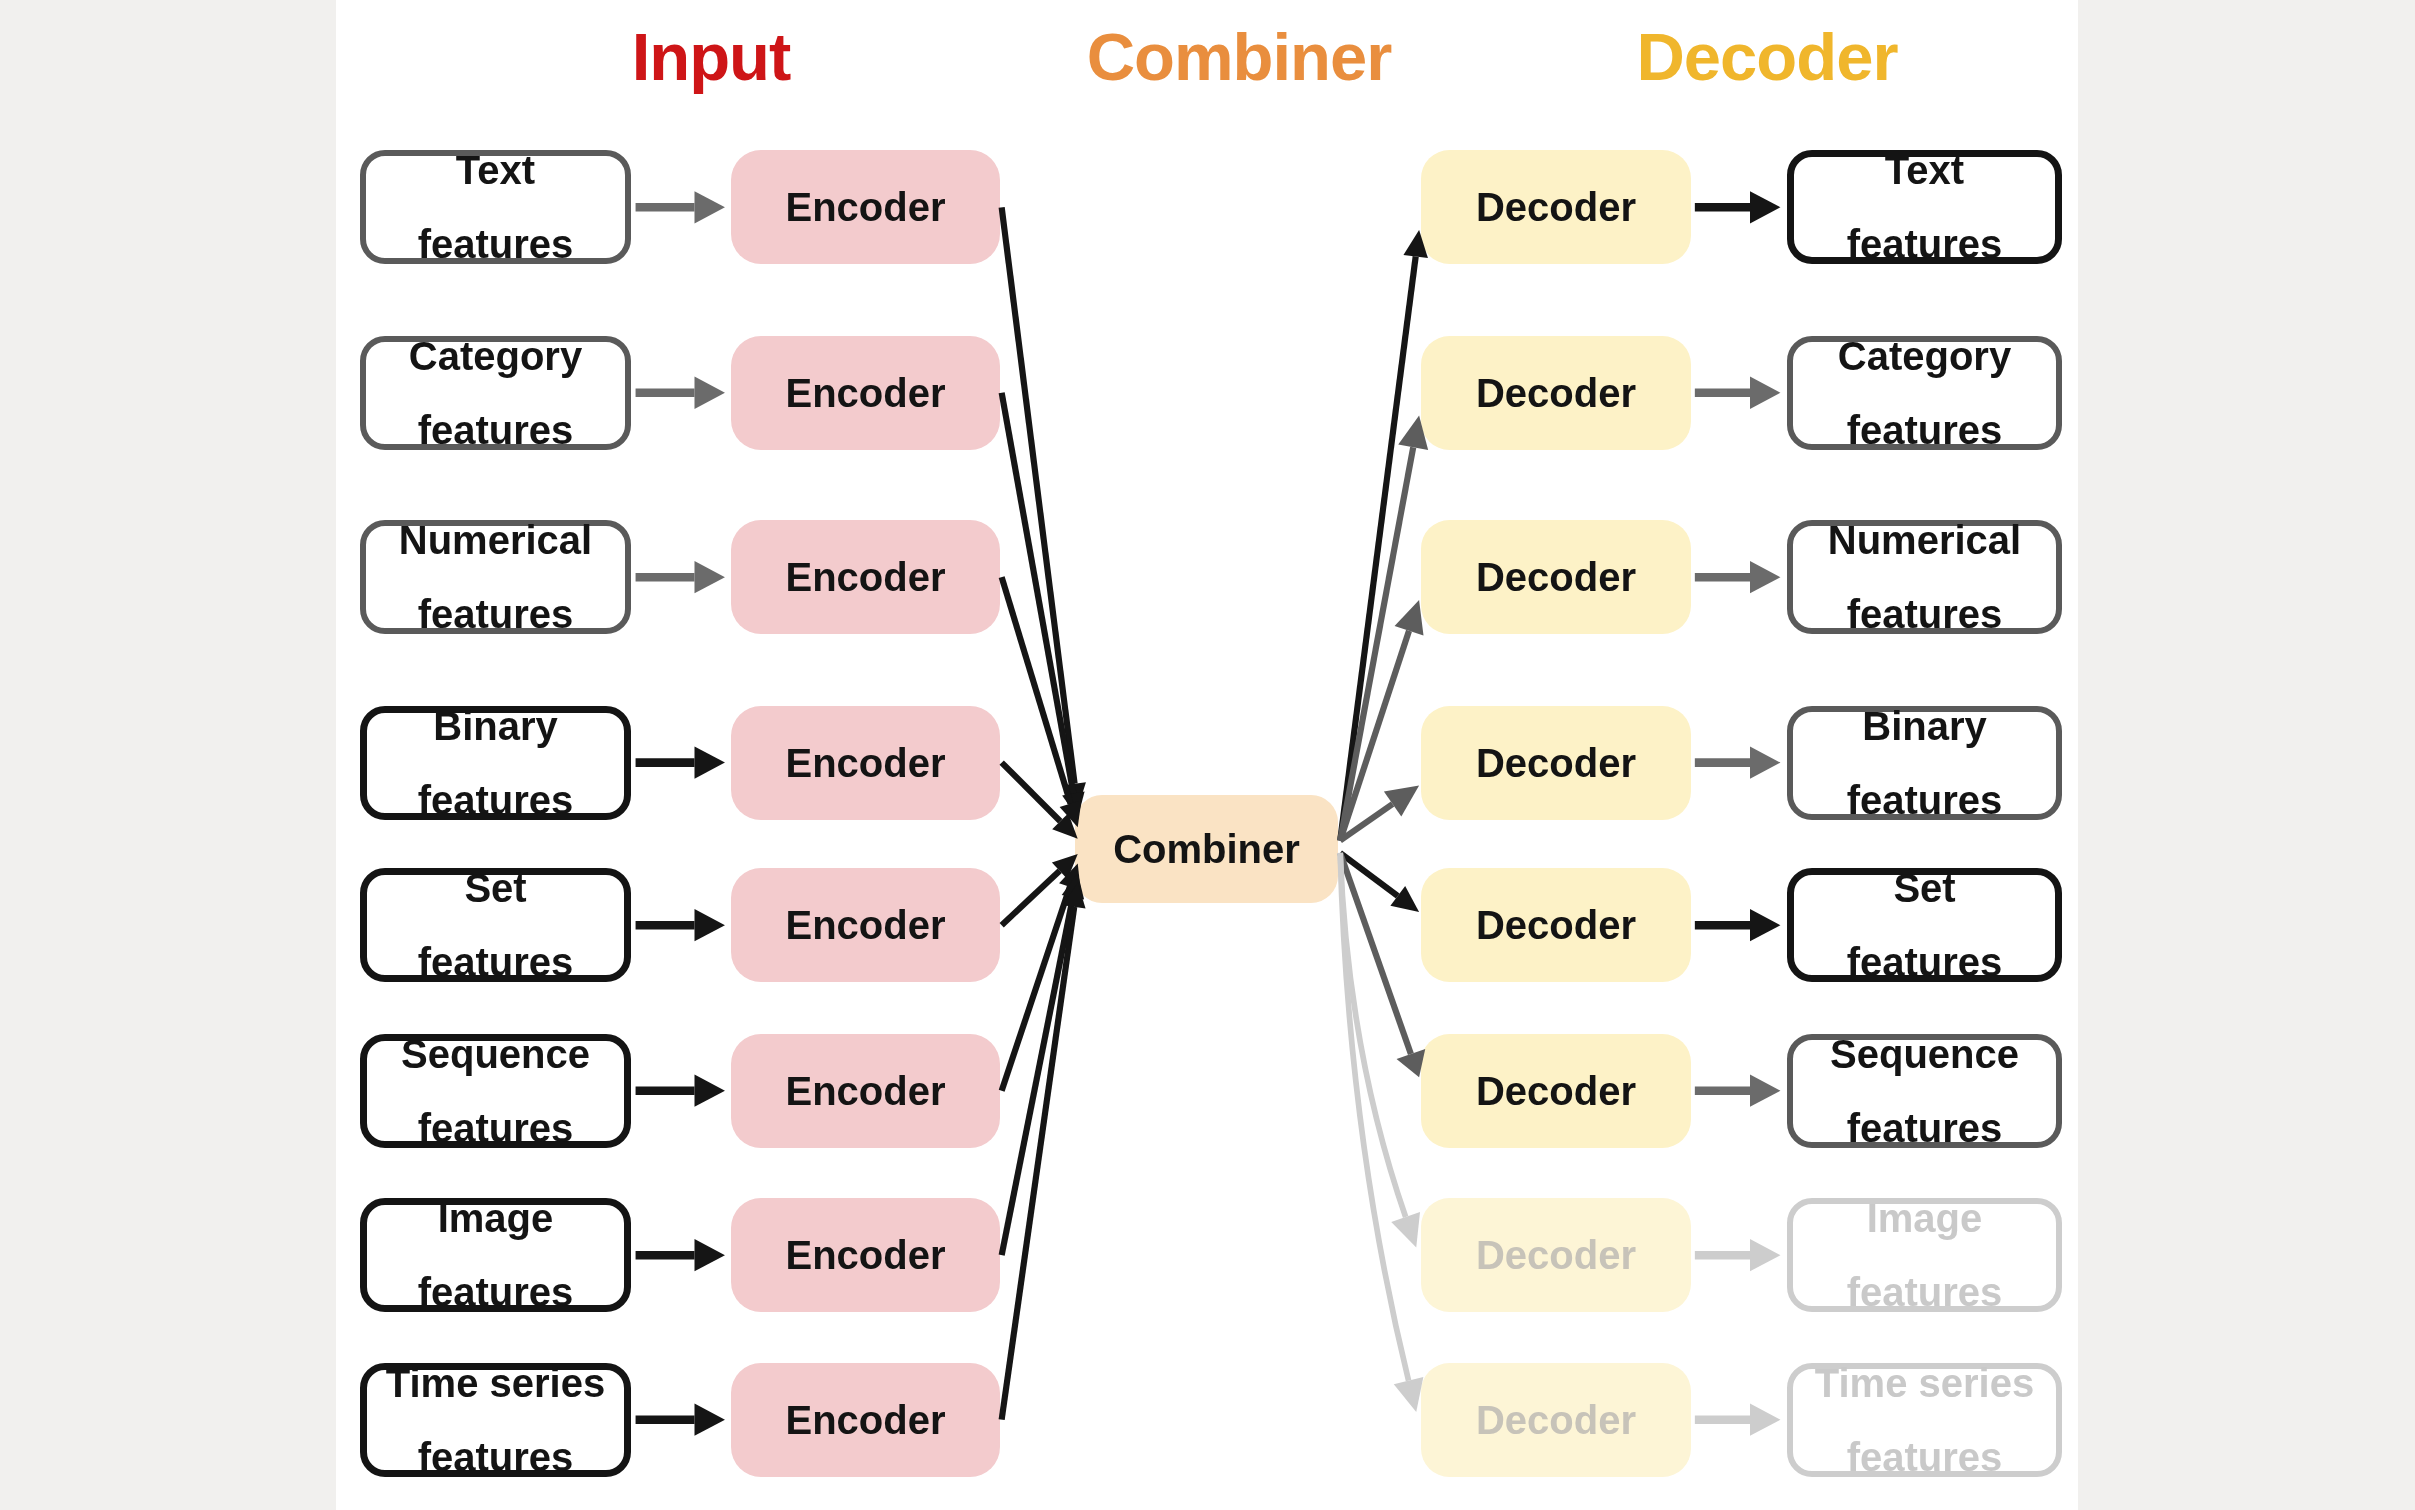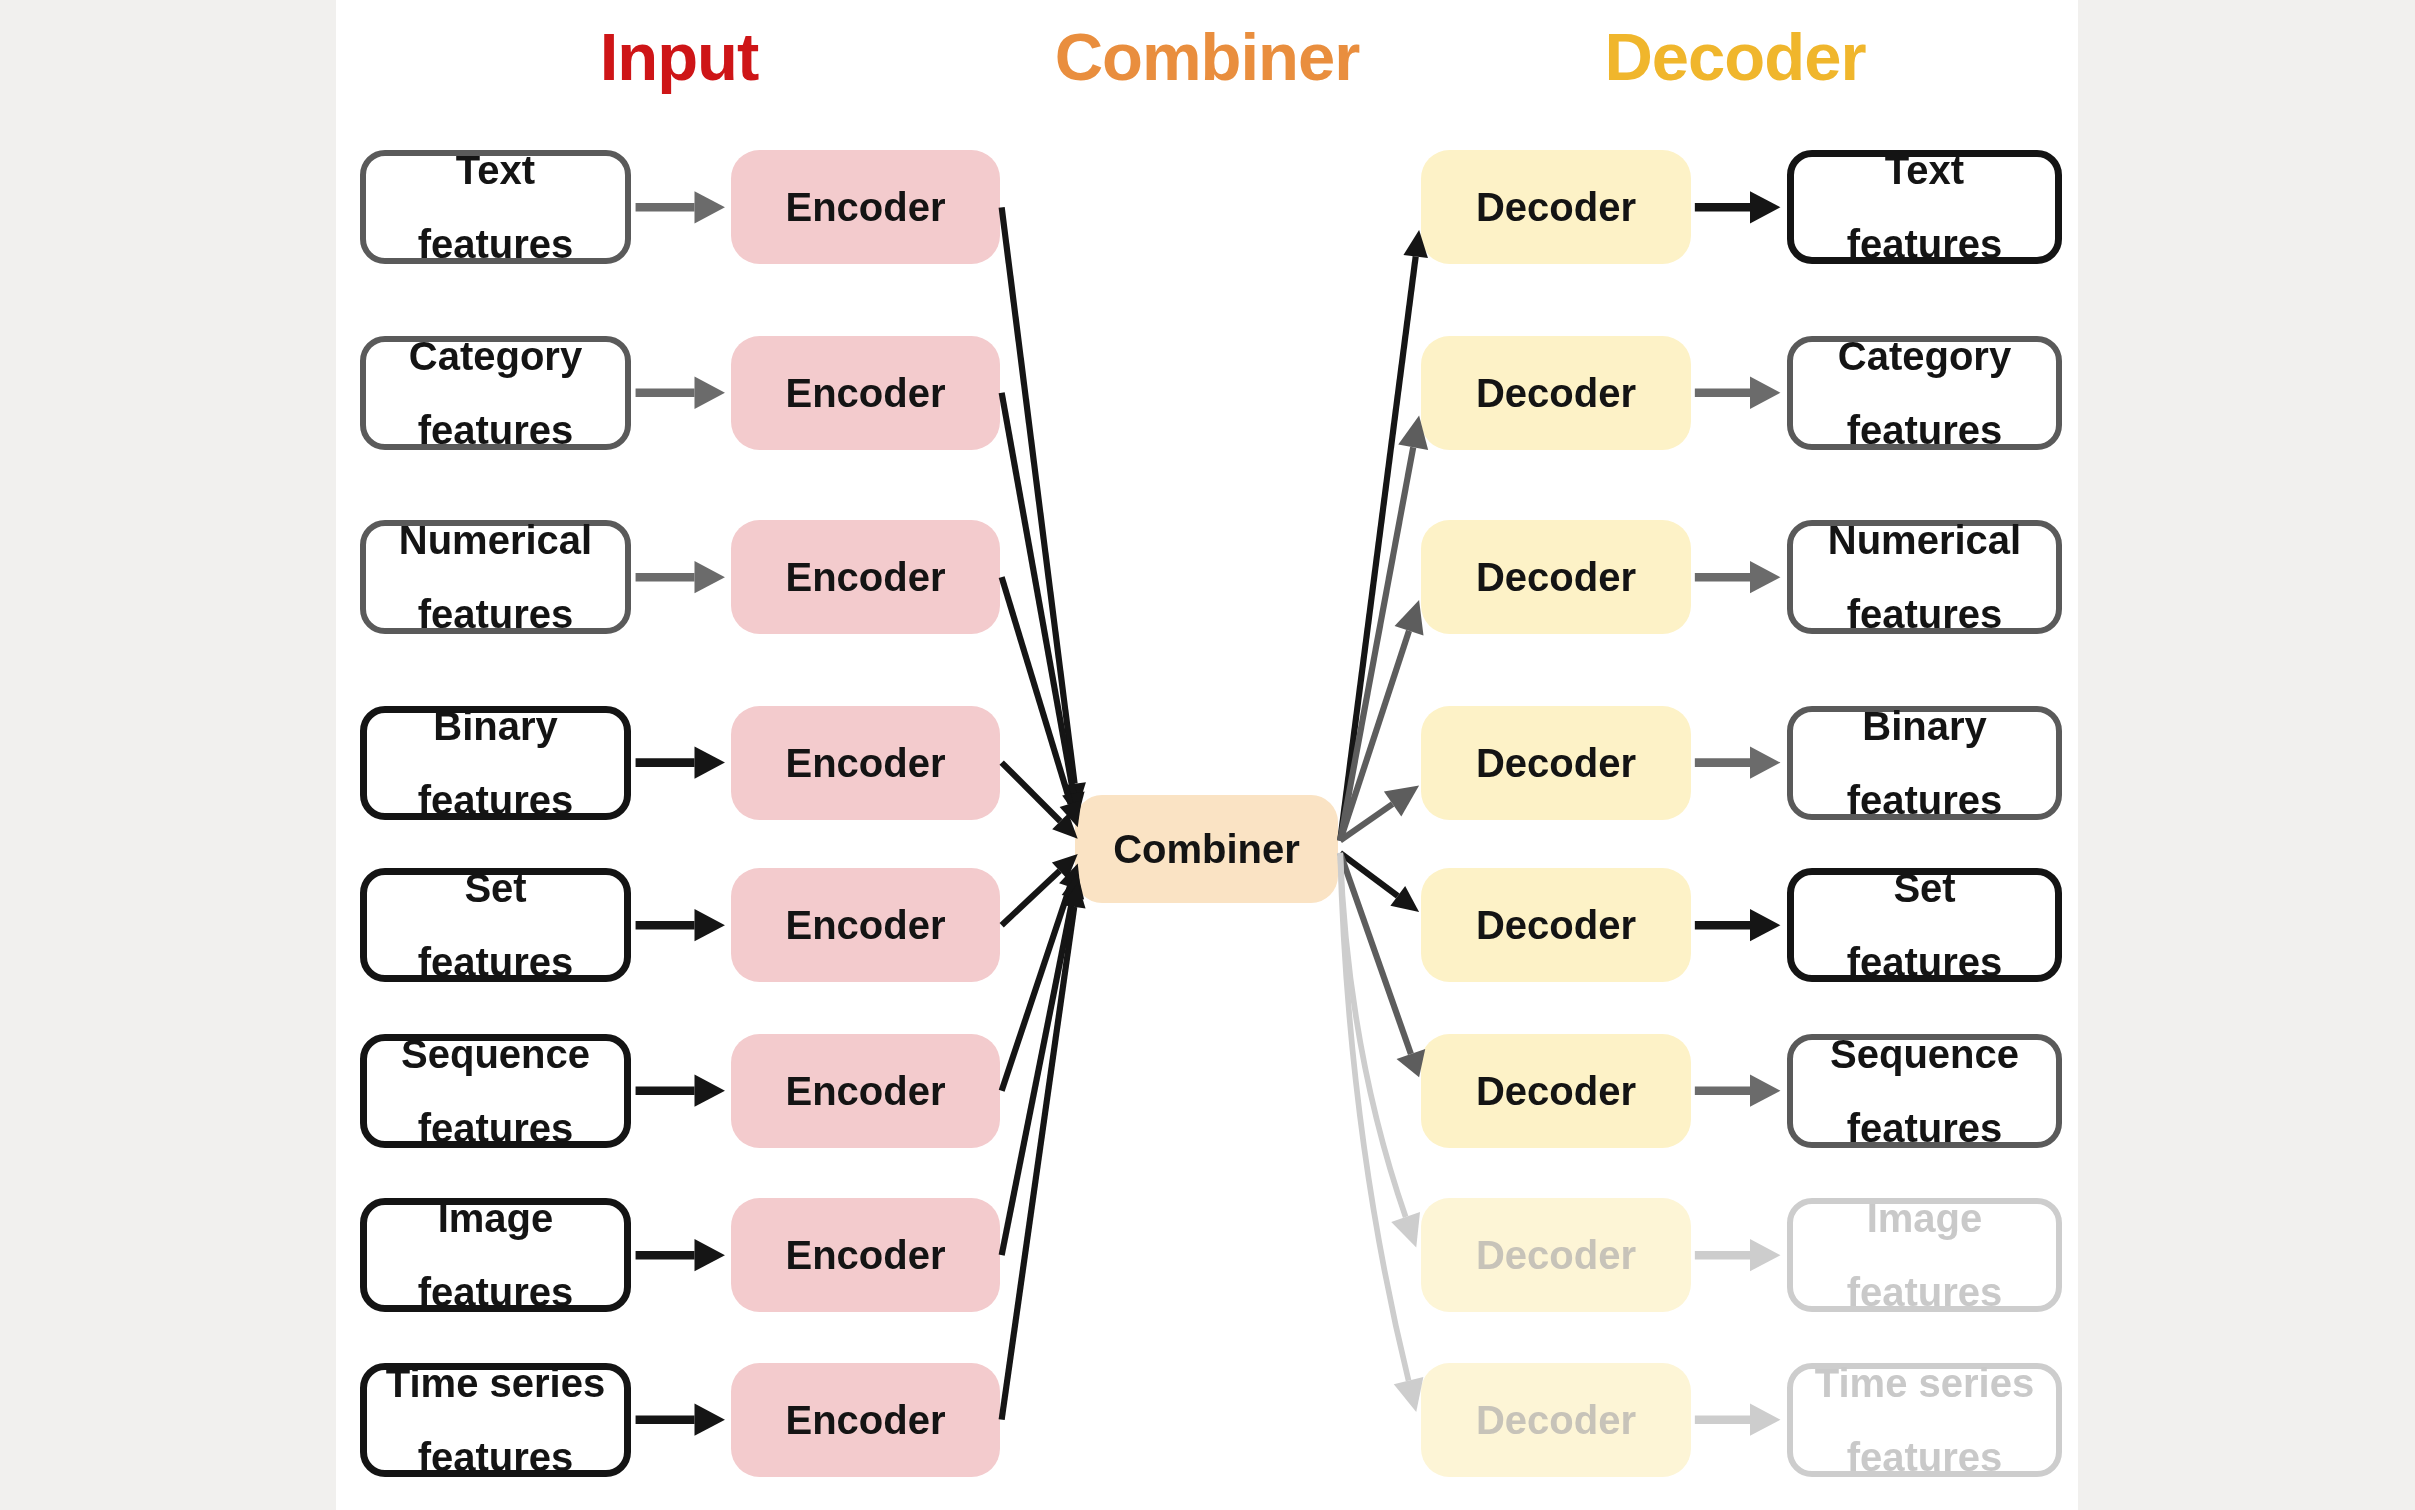--- a/index.html
+++ b/index.html
@@ -7,36 +7,36 @@
     width:2416px;height:1510px;position:relative;overflow:hidden;
     background:var(--bg-outer,#f1f0ee);
     font-family:"Liberation Sans","DejaVu Sans",sans-serif;
   }
   .canvas{
     position:absolute;left:336px;top:0;width:1742px;height:1510px;
     background:var(--bg-canvas,#ffffff);
   }
   .hdr{
     position:absolute;top:21px;transform:translateX(-50%);
-    font-size:67px;font-weight:700;letter-spacing:-1px;line-height:72px;white-space:nowrap;
+    font-size:67px;font-weight:700;letter-spacing:-1px;line-height:72px;white-space:nowrap;margin-left:32px;
   }
   #hdr-input{left:679px;color:var(--header-input,#ce1517);}
   #hdr-combiner{left:1207px;color:var(--header-combiner,#e98e3e);}
   #hdr-output{left:1735px;color:var(--header-output,#f0b62c);}
   .box{
     position:absolute;display:flex;align-items:center;justify-content:center;
     flex-direction:column;text-align:center;box-sizing:border-box;
     font-weight:700;font-size:40px;line-height:46px;color:var(--text-dark,#141414);
   }
   .feature{background:#ffffff;border-radius:25px;gap:28px;}
   .feature.tone-gray{border:6.7px solid var(--border-gray,#5a5a5a);}
   .feature.tone-black{border:7.6px solid var(--border-black,#141414);}
   .feature.tone-faded{border:6.7px solid var(--faded,#cdcdcd);color:var(--faded-text-out,#c9c9c9);}
   .codec{border-radius:28.5px;}
-  .encoder{background:var(--encoder-fill,#f3cbcd);}
+  .encoder{background:var(--encoder-fill,#f3cbcd);border-radius:30px;}
   .decoder{background:var(--decoder-fill,#fdf2c7);}
   .decoder.faded{background:var(--decoder-fill-faded,#fdf5d6);color:var(--faded-text,#c7c3b9);}
   .combiner{
     left:1075px;top:795px;width:263px;height:108px;
     background:var(--combiner-fill,#fae3c4);border-radius:27px;
   }
   #wires{position:absolute;left:0;top:0;pointer-events:none;}
 </style>
 </head>
 <body>

